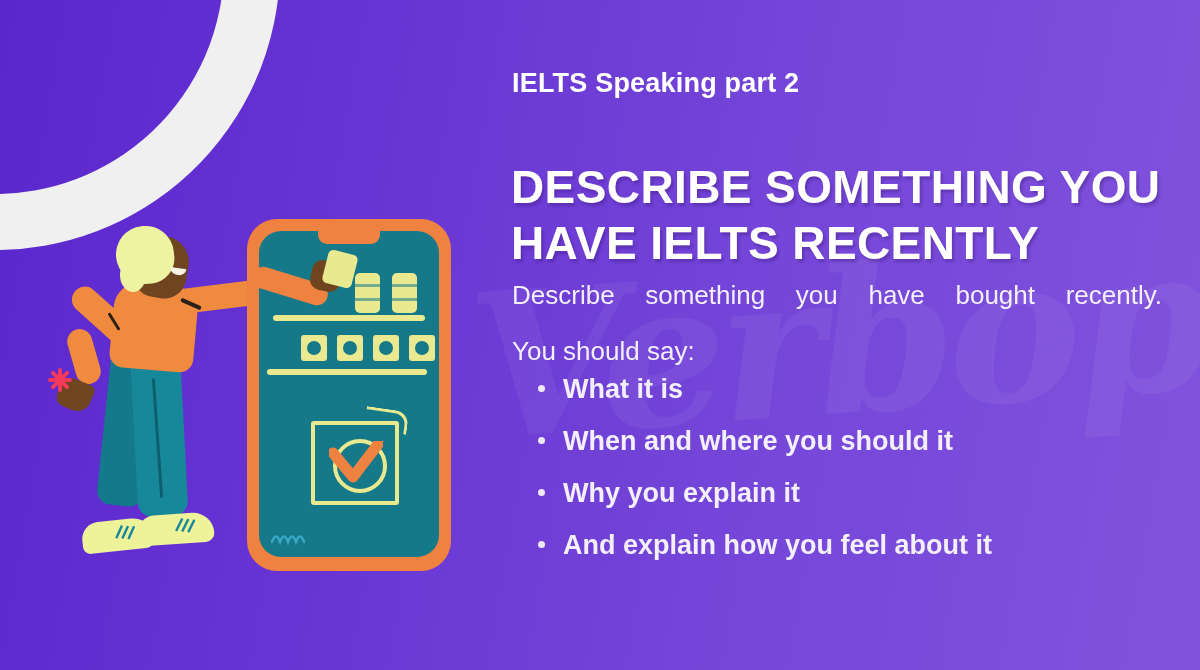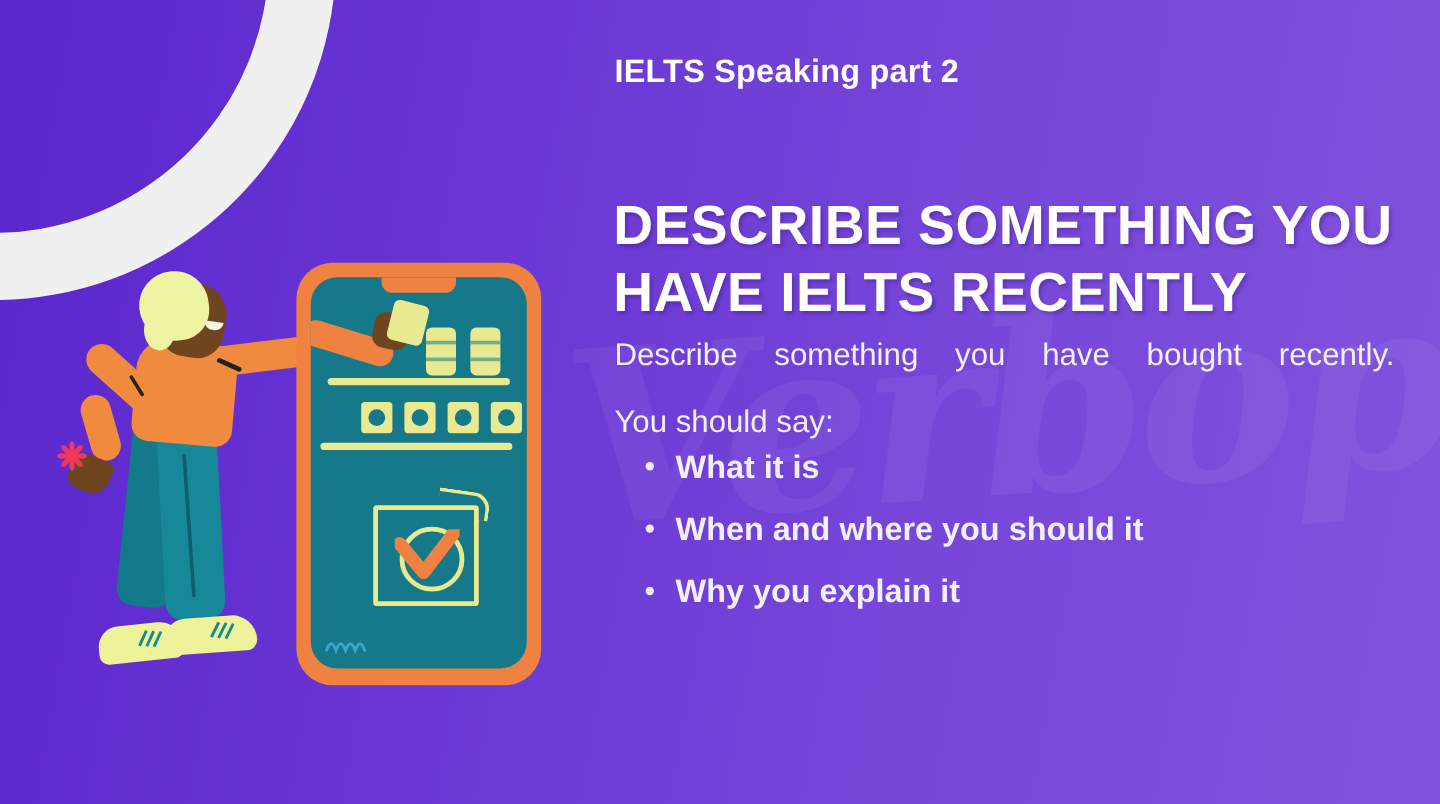--- a/index.html
+++ b/index.html
@@ -29,21 +29,21 @@
     font-style:italic;font-weight:700;font-size:200px;
     letter-spacing:-8px;
     color:rgba(255,255,255,0.055);
     white-space:nowrap;pointer-events:none;
     transform:rotate(-4deg);
     user-select:none;
   }
 
   
   .eyebrow{
-    position:absolute;left:512px;top:44px;
+    position:absolute;left:512px;top:68px;
     color:#ffffff;font-size:27px;font-weight:700;letter-spacing:0.2px;
   }
   .headline{
     position:absolute;left:511px;top:128px;width:680px;
     color:#ffffff;font-size:46px;font-weight:700;line-height:1.22;
     letter-spacing:0.4px;
     text-shadow:2px 3px 3px rgba(40,10,90,0.28);
   }
   .lead{
     position:absolute;left:512px;top:282px;width:650px;
@@ -307,15 +307,16 @@
 
   <div class="lead">
     <span class="l1">Describe something you have bought recently.</span>
     <span class="l2">You should say:</span>
   </div>
 
   <ul class="bullets">
     <li>What it is</li>
     <li>When and where you should it</li>
     <li>Why you explain it</li>
+    <li>And explain how you feel about it</li>
   </ul>
 
 </div>
 
 </body></html>

